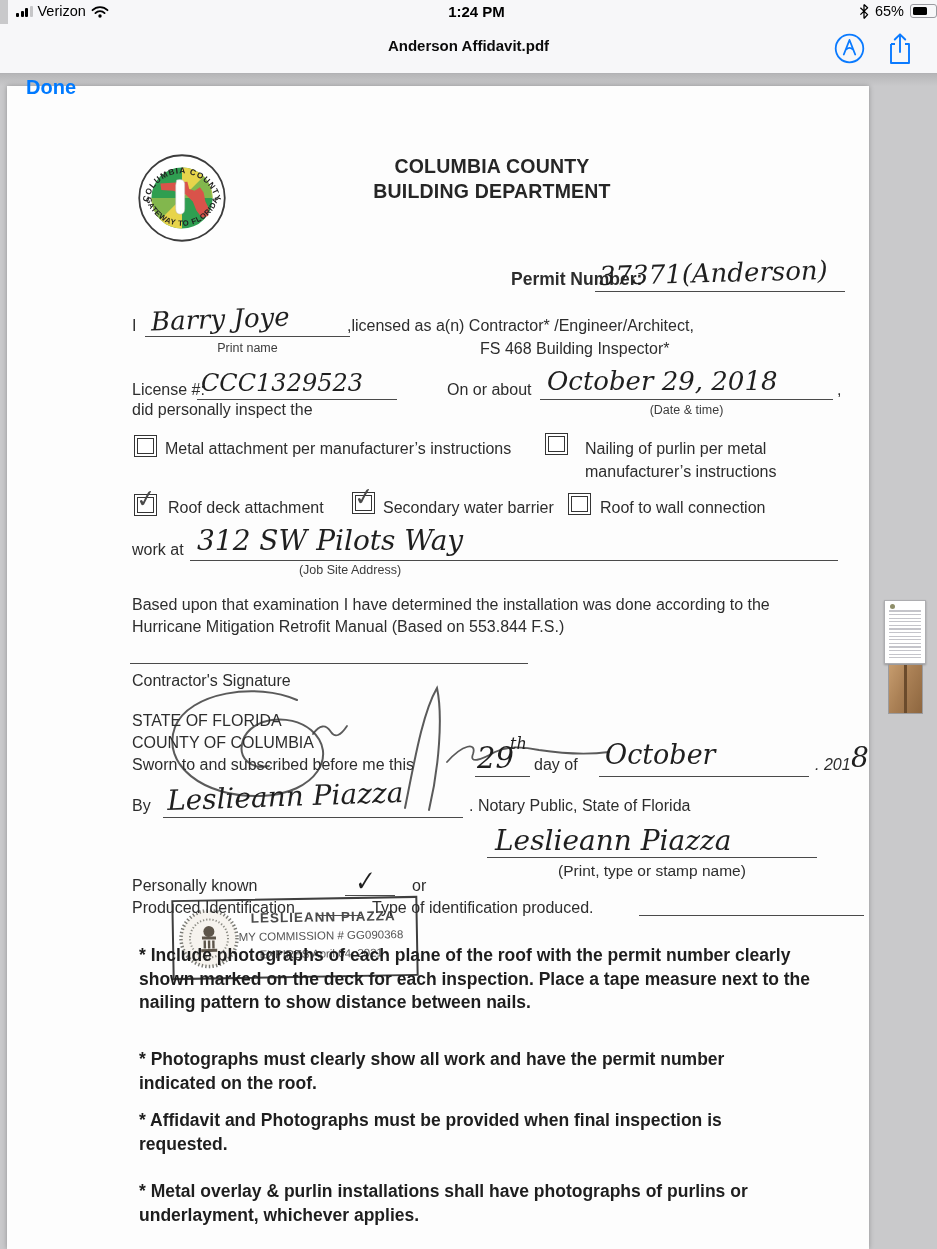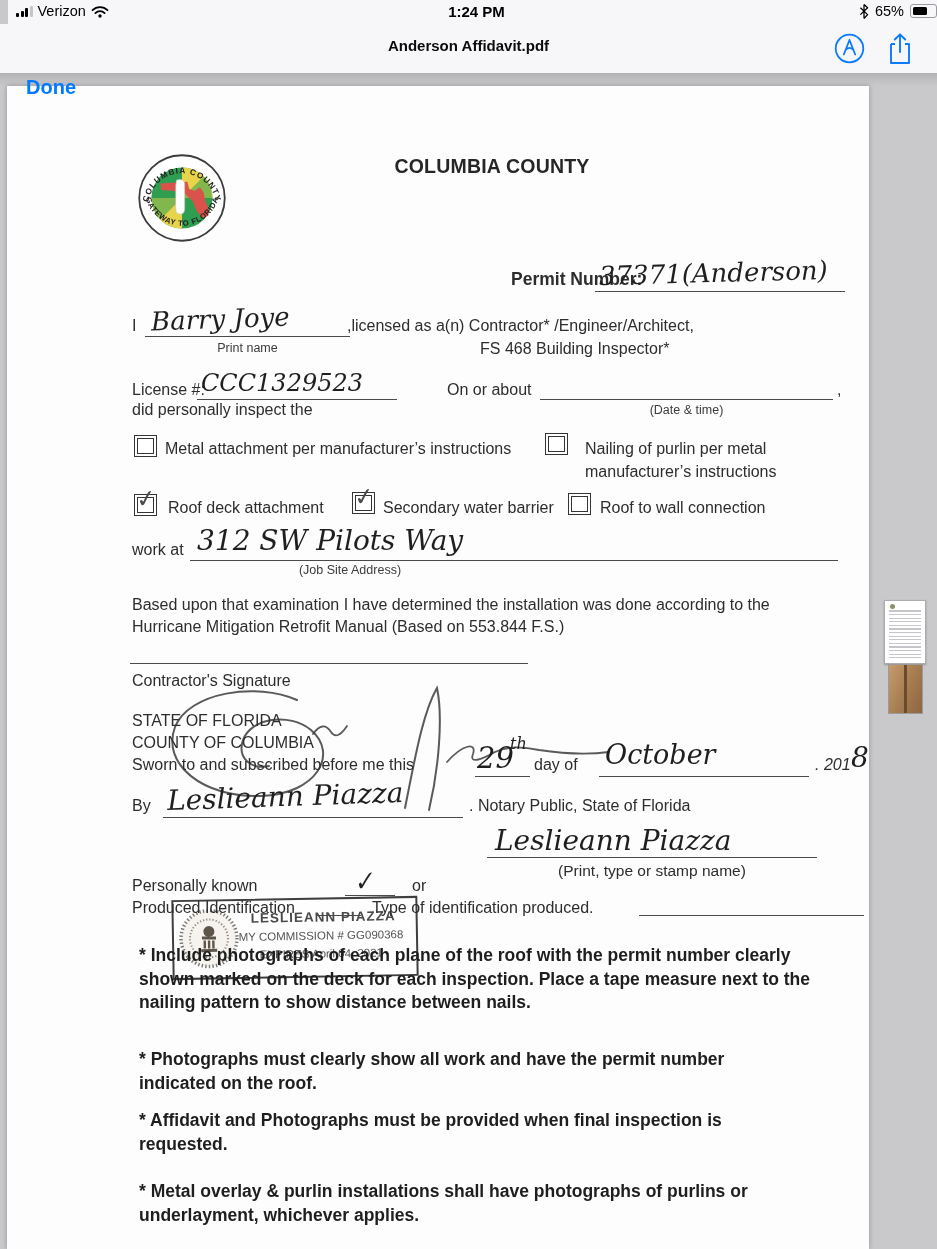--- a/index.html
+++ b/index.html
@@ -121,38 +121,40 @@
     <text font-size="9.2" font-weight="bold" fill="#222" letter-spacing="1.1" font-family="Liberation Sans, sans-serif">
       <textPath href="#arcT" startOffset="50%" text-anchor="middle">COLUMBIA COUNTY</textPath>
     </text>
     <text font-size="8.6" font-weight="bold" fill="#222" letter-spacing=".7" font-family="Liberation Sans, sans-serif">
       <textPath href="#arcB" startOffset="50%" text-anchor="middle">· GATEWAY TO FLORIDA ·</textPath>
     </text>
   </svg>
 
   <div class="hdr" style="top:68px;">
     <div>COLUMBIA COUNTY</div>
+    <div>BUILDING DEPARTMENT</div>
   </div>
 
   <div class="f b" style="left:504px;top:183px;font-size:17.5px;">Permit Number:</div>
   <div class="line" style="left:588px;top:205px;width:250px;"></div>
   <div class="hw" style="position:absolute;left:592px;top:172px;font-size:26px;transform:rotate(-1.5deg);">37371(Anderson)</div>
 
   <div class="f" style="left:125px;top:231px;">I</div>
   <div class="line" style="left:138px;top:250px;width:205px;"></div>
   <div class="hw" style="position:absolute;left:144px;top:218px;font-size:26px;transform:rotate(-2deg);">Barry Joye</div>
   <div class="f" style="left:340px;top:231px;">,licensed as a(n) Contractor* /Engineer/Architect,</div>
   <div class="f sm" style="left:138px;top:255px;width:205px;text-align:center;">Print name</div>
   <div class="f" style="left:473px;top:254px;">FS 468 Building Inspector*</div>
 
   <div class="f" style="left:125px;top:295px;">License #:</div>
   <div class="line" style="left:190px;top:313px;width:200px;"></div>
   <div class="hw" style="position:absolute;left:194px;top:283px;font-size:24px;">CCC1329523</div>
   <div class="f" style="left:440px;top:295px;">On or about</div>
   <div class="line" style="left:533px;top:313px;width:293px;"></div>
+  <div class="hw" style="position:absolute;left:540px;top:280px;font-size:26px;">October 29, 2018</div>
   <div class="f" style="left:830px;top:295px;">,</div>
   <div class="f" style="left:125px;top:315px;">did personally inspect the</div>
   <div class="f sm" style="left:533px;top:317px;width:293px;text-align:center;">(Date &amp; time)</div>
 
   <div class="cb" style="left:127px;top:349px;"></div>
   <div class="f" style="left:158px;top:354px;">Metal attachment per manufacturer’s instructions</div>
   <div class="cb" style="left:538px;top:347px;"></div>
   <div class="f" style="left:578px;top:354px;">Nailing of purlin per metal</div>
   <div class="f" style="left:578px;top:377px;">manufacturer’s instructions</div>
 

